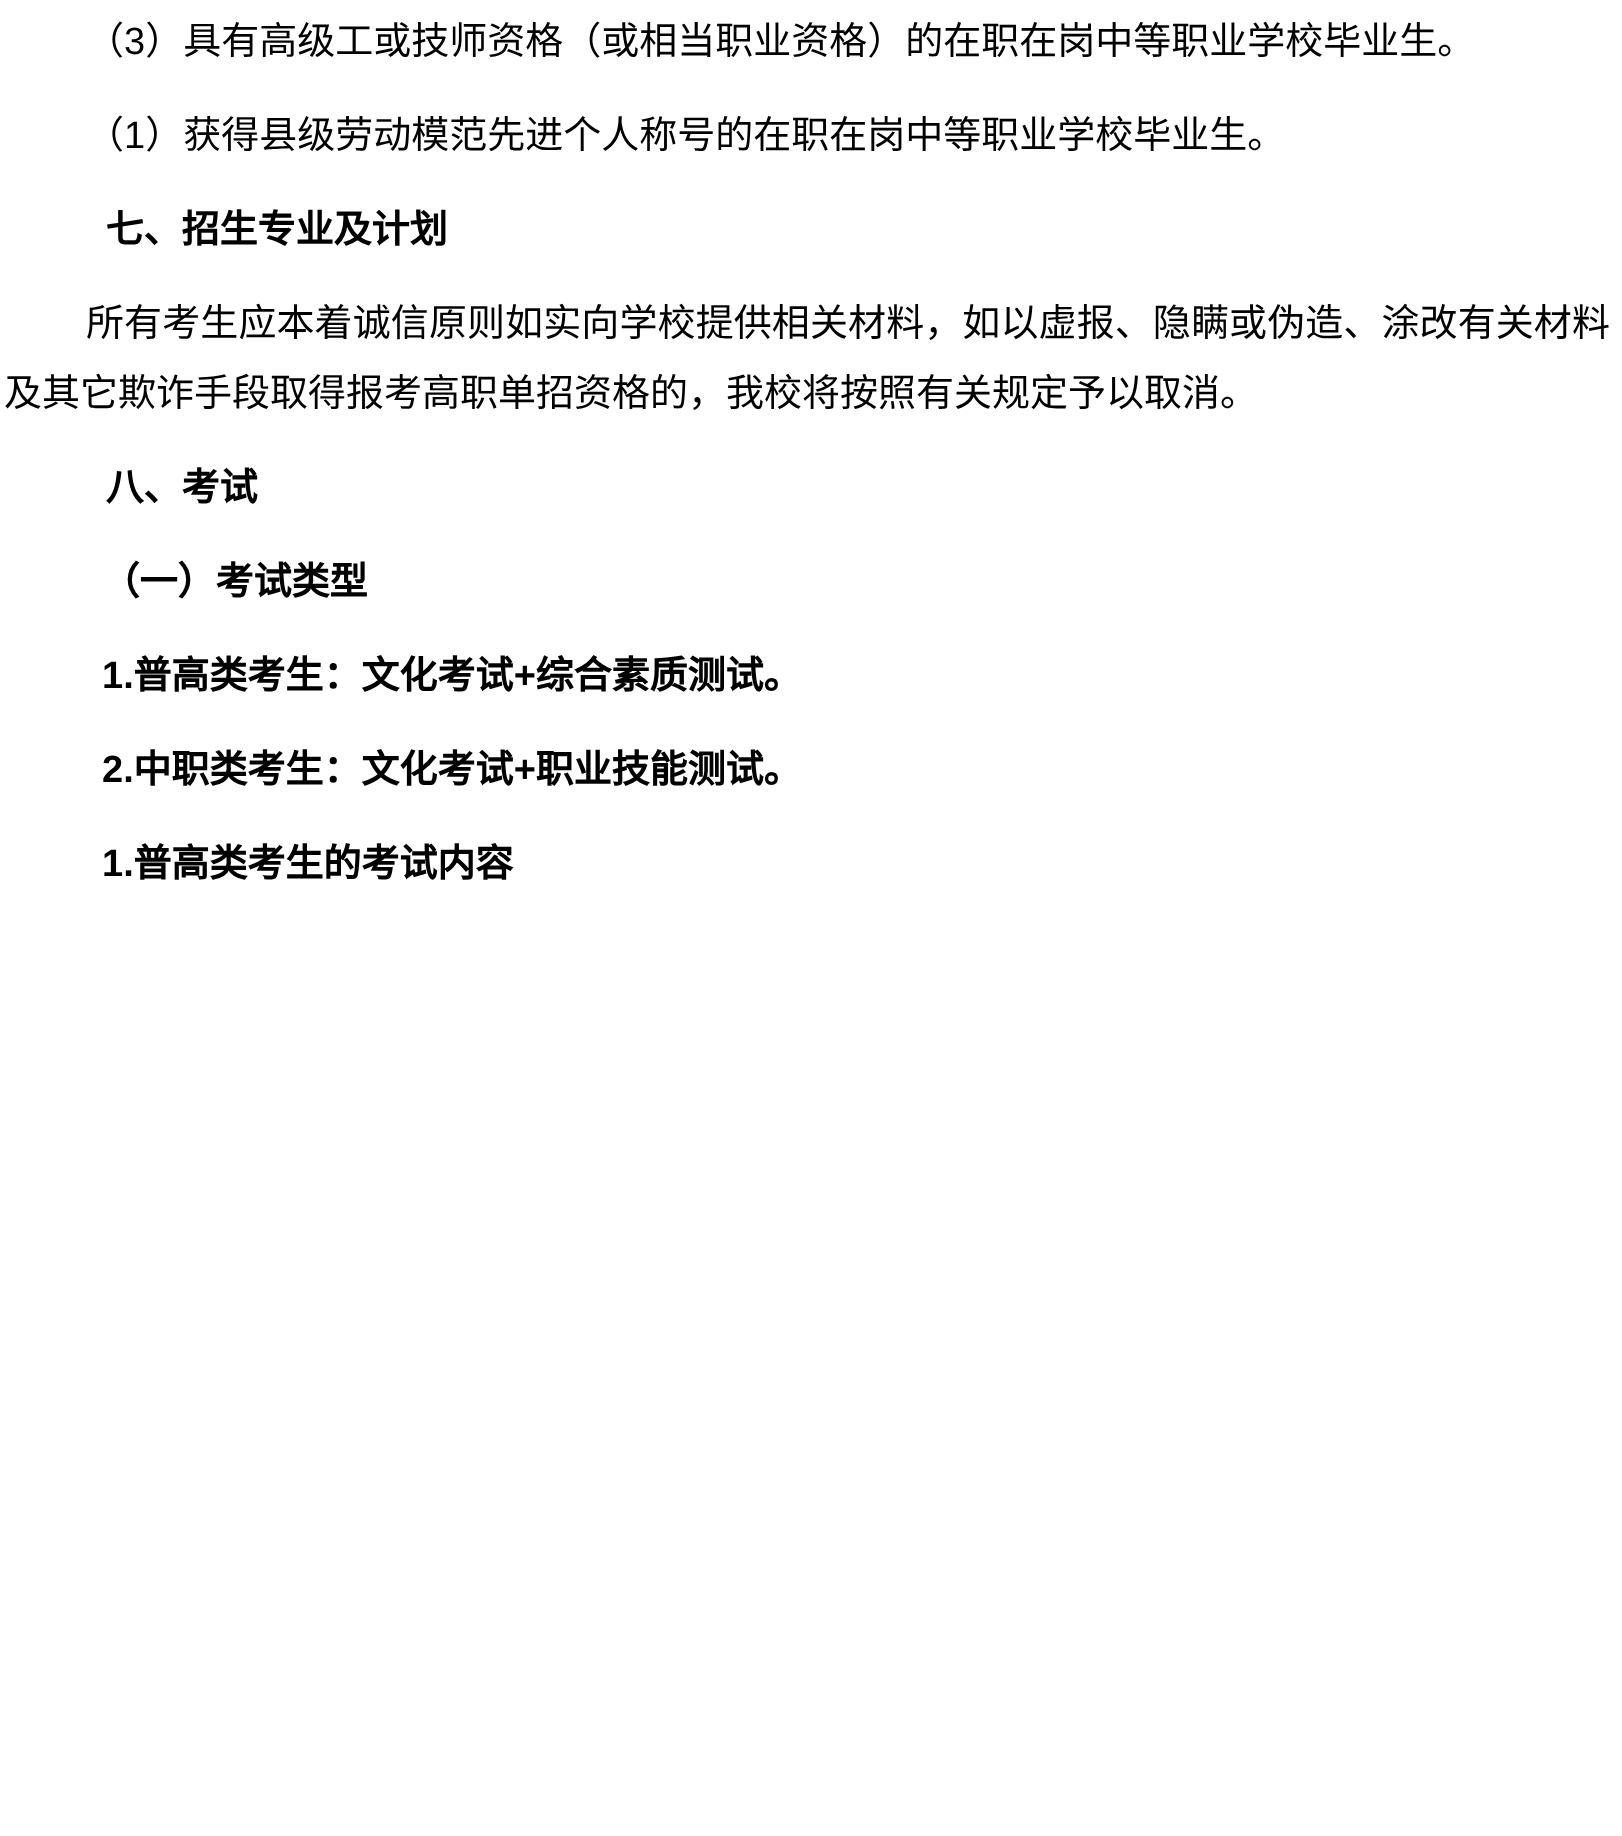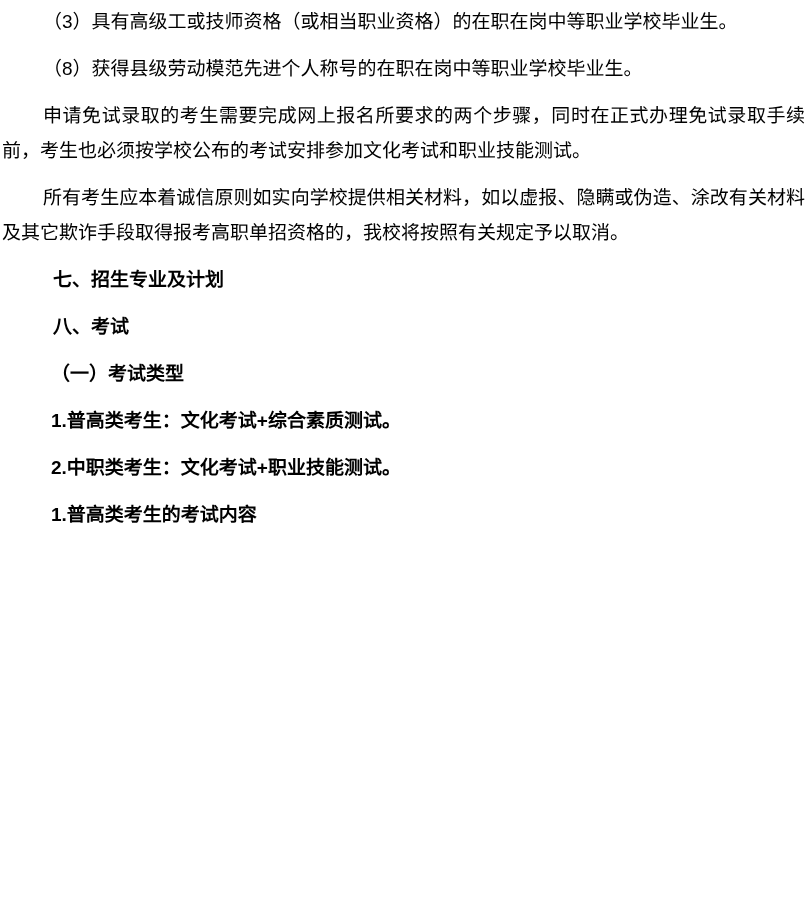--- a/index.html
+++ b/index.html
@@ -36,22 +36,21 @@
     text-indent: 49px;
     text-align: left;
     font-weight: bold;
   }
 </style>
 </head>
 <body>
 
 <div class="doc">
   <p class="para">（3）具有高级工或技师资格（或相当职业资格）的在职在岗中等职业学校毕业生。</p>
-  <p class="para">（8）获得县级劳动模范先进个人称号的在职在岗中等职业学校毕业生。</p>
-  <p class="para">申请免试录取的考生需要完成网上报名所要求的两个步骤，同时在正式办理免试录取手续前，考生也必须按学校公布的考试安排参加文化考试和职业技能测试。</p>
+  <p class="para">（1）获得县级劳动模范先进个人称号的在职在岗中等职业学校毕业生。</p>
+  <p class="para heading">七、招生专业及计划</p>
   <p class="para">所有考生应本着诚信原则如实向学校提供相关材料，如以虚报、隐瞒或伪造、涂改有关材料及其它欺诈手段取得报考高职单招资格的，我校将按照有关规定予以取消。</p>
-  <p class="para heading">七、招生专业及计划</p>
   <p class="para heading">八、考试</p>
   <p class="para sub">（一）考试类型</p>
   <p class="para sub">1.普高类考生：文化考试+综合素质测试。</p>
   <p class="para sub">2.中职类考生：文化考试+职业技能测试。</p>
   <p class="para sub">1.普高类考生的考试内容</p>
 </div>
 
 </body></html>

